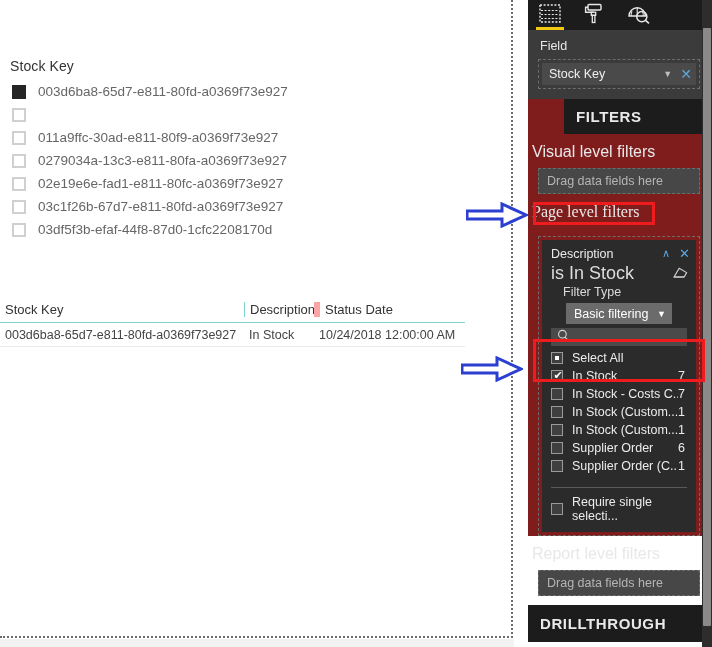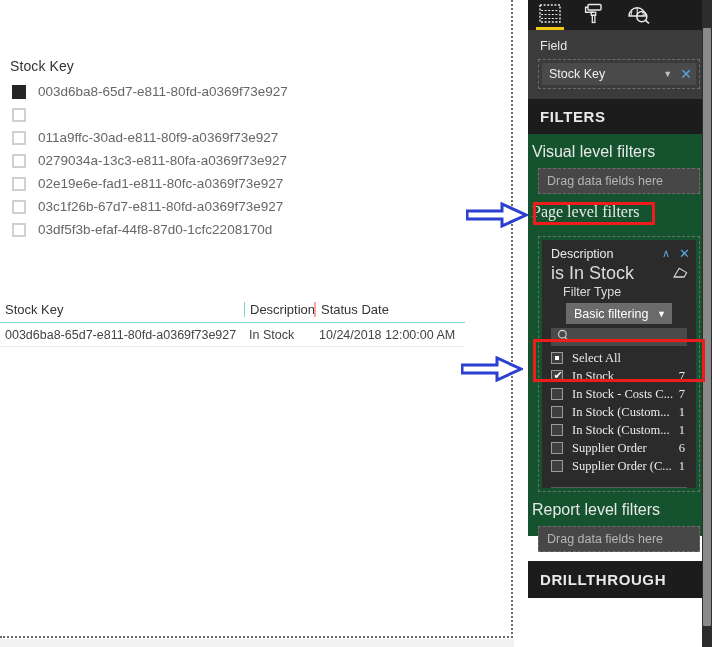--- a/index.html
+++ b/index.html
@@ -44,31 +44,31 @@
   
   #tablevis{position:absolute;left:0px;top:296px;width:465px;}
   #tablevis .thead{
     display:flex;border-bottom:1px solid #7fd5d0;height:26px;align-items:center;
   }
   #tablevis .thead .th{
     font-size:13px;color:#333;padding-left:5px;box-sizing:border-box;
   }
   #tablevis .thead .th.c0{width:244px;}
   #tablevis .thead .th.c1{width:70px;border-left:1px solid #7fd5d0;}
-  #tablevis .thead .th.c2{width:151px;border-left:2px solid #fca5a5;}
+  #tablevis .thead .th.c2{width:151px;border-left:6px solid #fca5a5;}
   #tablevis .trow{display:flex;height:23px;align-items:center;border-bottom:1px solid #ebebeb;}
   #tablevis .trow .td{font-size:12.5px;color:#444;padding-left:5px;box-sizing:border-box;}
   #tablevis .trow .td.c0{width:244px;}
   #tablevis .trow .td.c1{width:70px;}
   #tablevis .trow .td.c2{width:151px;}
 
   
   #pane{
     position:absolute;left:528px;top:0;width:184px;height:536px;
-    background:#14532d;color:#eaeaea;
+    background:#7f1d1d;color:#eaeaea;
     font-size:12.5px;
   }
   #pane-iconbar{
     position:relative;height:30px;background:#1c1c1c;
     display:flex;align-items:center;
   }
   .vicon{
     width:44px;height:30px;display:flex;align-items:center;justify-content:center;
     position:relative;
   }
@@ -90,21 +90,21 @@
   .fieldpill{
     background:#4a4a4a;height:22px;display:flex;align-items:center;
     padding:0 4px 0 7px;
   }
   .fieldpill .nm{flex:1;font-size:12.5px;color:#f0f0f0;}
   .fieldpill .cv{color:#bdbdbd;font-size:9px;margin-right:8px;}
   .fieldpill .xx{color:#5aa7e0;font-size:14px;line-height:1;}
 
   .filters-title{
     background:#1c1c1c;color:#e9e9e9;font-size:15px;letter-spacing:.6px;
-    padding:9px 0 9px 12px;font-weight:bold;
+    padding:9px 0 9px 12px;font-weight:bold;margin-left:36px;
   }
   .lvl-label{font-size:16px;color:#e8e8e8;padding:9px 0 7px 4px;}
   .lvl-label.hl{position:relative;font-family:Liberation Serif, serif;}
   .dropwell{
     margin:0 12px 0 10px;border:1px dashed #6d6d6d;background:#474747;
     height:24px;display:flex;align-items:center;padding-left:8px;
     color:#b5b5b5;font-size:12.5px;
   }
 
   .fcard-wrap{margin:8px 12px 0 10px;border:1px dashed #6d6d6d;padding:3px;}
@@ -119,21 +119,21 @@
   .fcard-select{
     margin:0 24px;height:21px;background:#6b6b6b;display:flex;align-items:center;
     padding:0 6px 0 8px;font-size:12.5px;color:#fff;
   }
   .fcard-select .nm{flex:1;}
   .fcard-select .ar{font-size:9px;}
   .fcard-search{
     margin:4px 9px 0 9px;height:18px;background:#4a4a4a;display:flex;align-items:center;
     padding-left:6px;
   }
-  .list{margin:3px 0 12px 0;padding:0 9px 0 9px;font-family:Liberation Serif, serif;}
+  .list{margin:3px 0 12px 0;padding:0 9px 0 9px;}
   .lrow{display:flex;align-items:center;height:18px;}
   .lrow .ck{
     width:12px;height:12px;box-sizing:border-box;border:1px solid #9a9a9a;
     background:#3f3f3f;margin-right:9px;flex:none;position:relative;
   }
   .lrow .ck.part::after{
     content:"";position:absolute;left:3px;top:3px;width:4px;height:4px;background:#ffffff;
   }
   .lrow .ck.chk::after{
     content:"\2714";position:absolute;left:0px;top:-3px;font-size:11px;color:#ffffff;
@@ -332,20 +332,24 @@
           <span class="ct">6</span>
         </div>
         <div class="lrow">
           <span class="ck"></span>
           <span class="nm">Supplier Order (C...</span>
           <span class="ct">1</span>
         </div>
       </div>
 
       <div class="fcard-div"></div>
+      <div class="fcard-single">
+        <span class="ck"></span>
+        <span class="nm">Require single selecti...</span>
+      </div>
     </div>
   </div>
 
   <div class="lvl-label">Report level filters</div>
   <div class="dropwell">Drag data fields here</div>
 
   <div class="dt-title">DRILLTHROUGH</div>
 
   <div id="pane-scroll-track">
     <div id="pane-scroll-thumb"></div>

